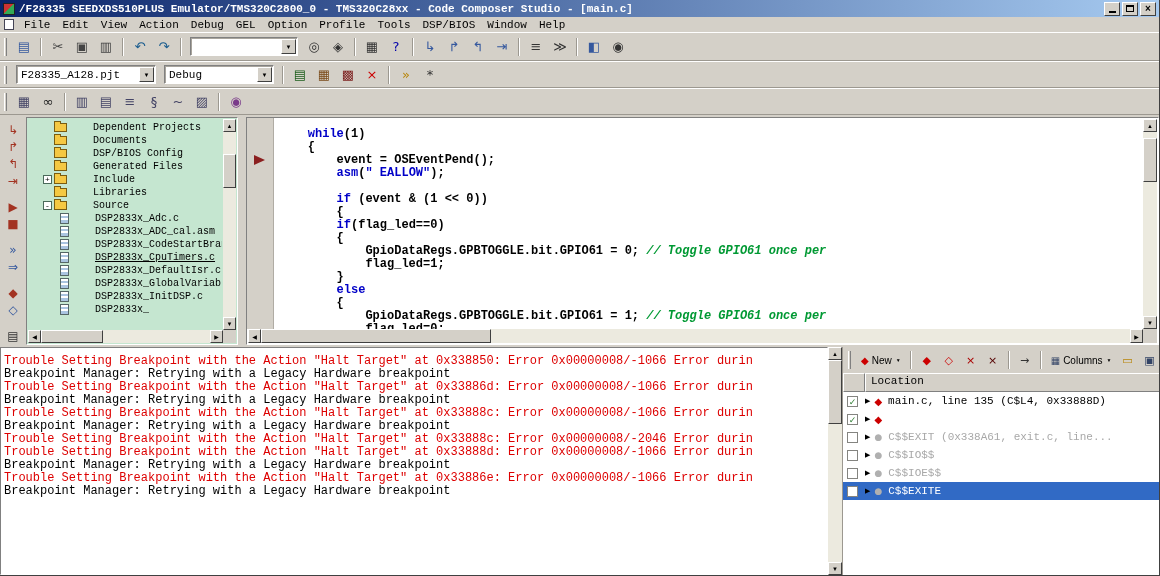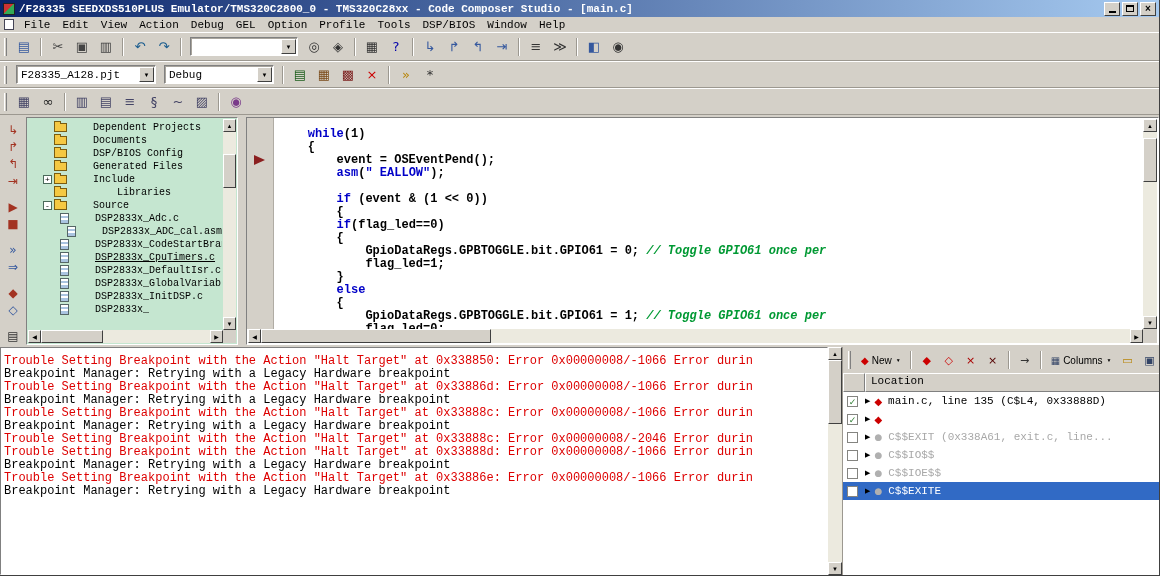--- a/index.html
+++ b/index.html
@@ -272,34 +272,34 @@
             </div>
             <div class="tree-row" style="padding-left: 25px;">
               <span class="folder-icon"></span>
               <span class="tree-label">Generated Files</span>
             </div>
             <div class="tree-row" style="padding-left: 14px;">
               <span class="expand-box">+</span>
               <span class="folder-icon"></span>
               <span class="tree-label">Include</span>
             </div>
-            <div class="tree-row" style="padding-left: 25px; gap: 24px;">
+            <div class="tree-row" style="padding-left: 25px;">
               <span class="folder-icon"></span>
               <span class="tree-label">Libraries</span>
             </div>
             <div class="tree-row" style="padding-left: 14px;">
               <span class="expand-box">-</span>
               <span class="folder-icon"></span>
               <span class="tree-label">Source</span>
             </div>
             <div class="tree-row" style="padding-left: 30px;">
               <span class="file-icon"></span>
               <span class="tree-label">DSP2833x_Adc.c</span>
             </div>
-            <div class="tree-row" style="padding-left: 30px; justify-content: flex-end;">
+            <div class="tree-row" style="padding-left: 30px;">
               <span class="file-icon"></span>
               <span class="tree-label">DSP2833x_ADC_cal.asm</span>
             </div>
             <div class="tree-row" style="padding-left: 30px;">
               <span class="file-icon"></span>
               <span class="tree-label">DSP2833x_CodeStartBranc</span>
             </div>
             <div class="tree-row" style="padding-left: 30px; text-decoration: underline;">
               <span class="file-icon"></span>
               <span class="tree-label">DSP2833x_CpuTimers.c</span>

